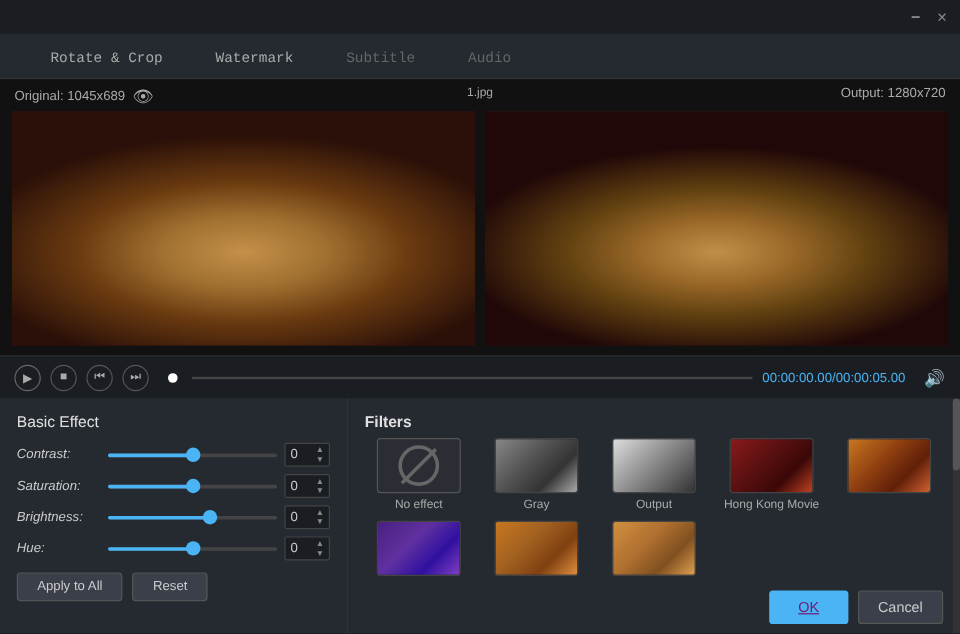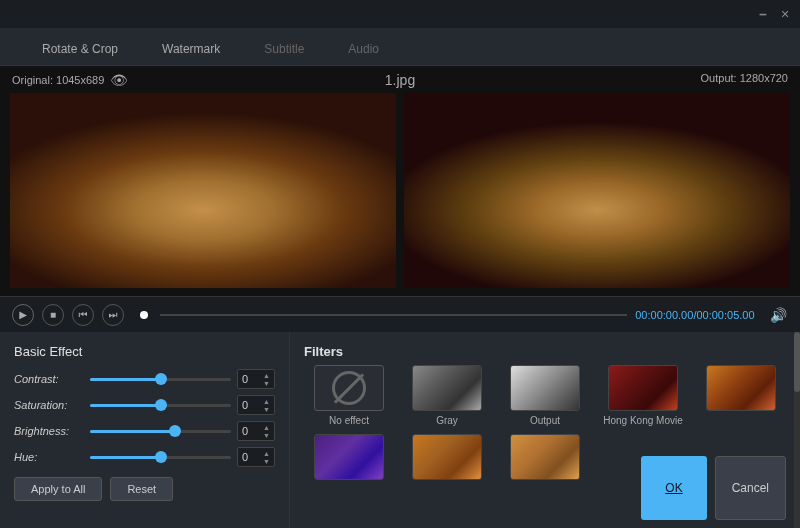--- a/index.html
+++ b/index.html
@@ -38,20 +38,21 @@
       padding: 0 20px;
       border-bottom: 1px solid #333;
     }
     .tab {
       padding: 8px 22px;
       font-size: 12px;
       color: #aaa;
       cursor: pointer;
       border-bottom: 2px solid transparent;
       margin-bottom: -1px;
+      font-family: Liberation Mono, monospace;
     }
     .tab.active {
       color: #4ab4f5;
       border-bottom: 2px solid #4ab4f5;
     }
     .tab.disabled { color: #666; cursor: default; }
 
     
     .preview-area {
       height: 230px;
@@ -77,21 +78,21 @@
       top: 6px;
       right: 12px;
       font-size: 11px;
       color: #aaa;
     }
     .filename {
       position: absolute;
       top: 6px;
       left: 50%;
       transform: translateX(-50%);
-      font-size: 14px;
+      font-size: 10px;
       color: #aaa;
     }
     .eye-icon {
       font-size: 14px;
       color: #aaa;
     }
     .video-thumb {
       flex: 1;
       height: 195px;
       background: #2a2a2a;
@@ -335,27 +336,27 @@
       right: 0;
       padding: 8px 14px;
       display: flex;
       gap: 8px;
     }
     .ok-btn {
       padding: 6px 24px;
       background: #4ab4f5;
       border: none;
       border-radius: 3px;
-      color: #0f172a;
+      color: #701a75;
       font-size: 12px;
       cursor: pointer;
       text-decoration: underline;
     }
     .cancel-btn {
-      padding: 24px 16px;
+      padding: 6px 16px;
       background: #3a3f4a;
       border: 1px solid #555;
       border-radius: 3px;
       color: #ccc;
       font-size: 12px;
       cursor: pointer;
     }
 
     
     .left-preview-img {

